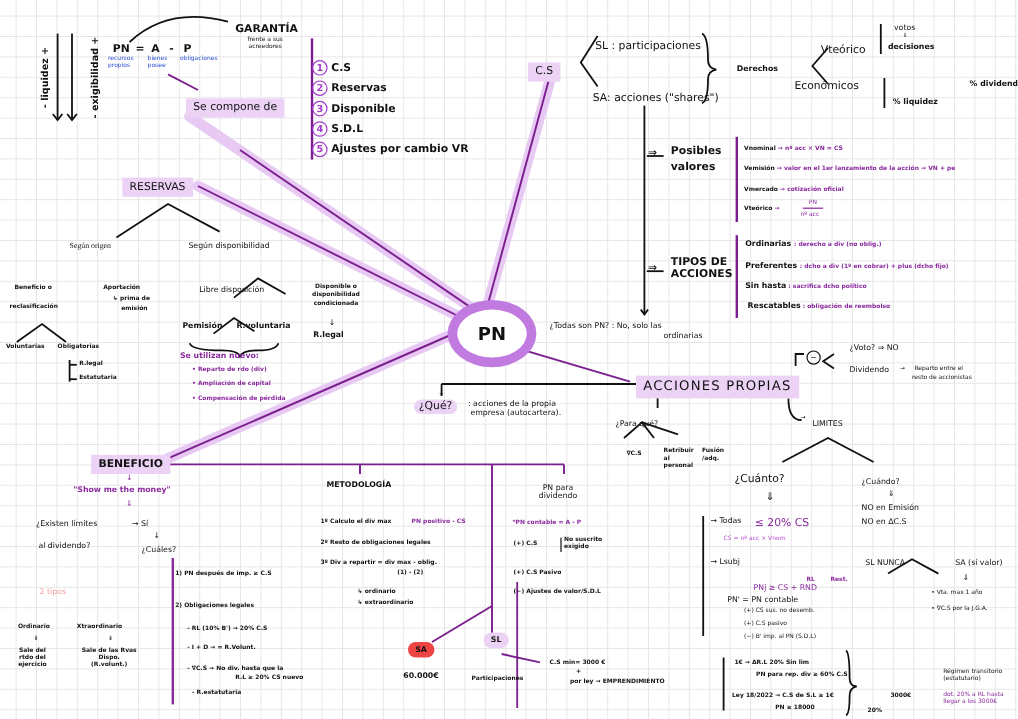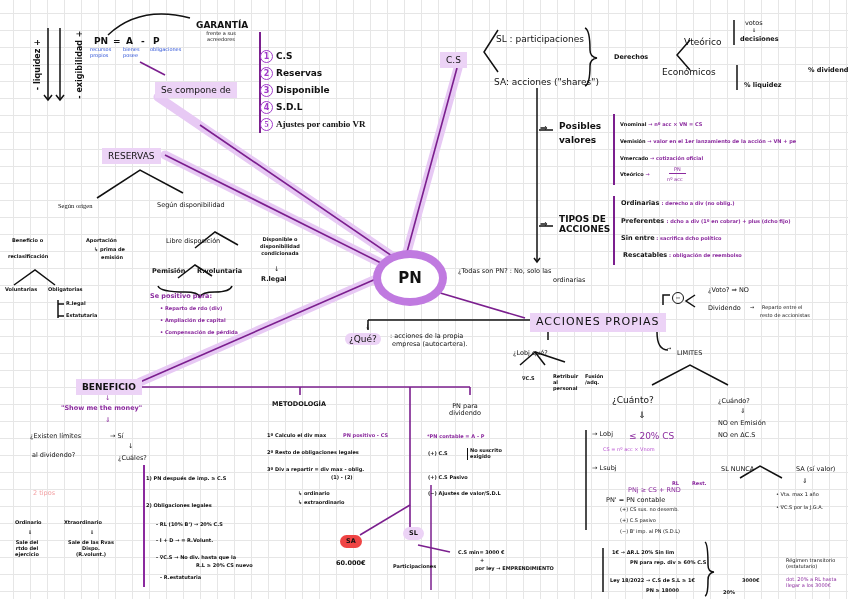--- a/index.html
+++ b/index.html
@@ -112,21 +112,21 @@
 <div class="t bl tiny" style="left:150px;top:47px;">obligaciones</div>
 <div class="t b md" style="left:196px;top:20px;">GARANTÍA</div>
 <div class="t tiny" style="left:196px;top:31px;width:50px;white-space:normal;text-align:center;">frente a sus acreedores</div>
 
 <div class="t hl md" style="left:155px;top:82px;">Se compone de</div>
 <div style="position:absolute;left:260px;top:50px;">
   <div class="t b md" style="left:0;top:0;"><span class="circ">1</span><span>C.S</span></div>
   <div class="t b md" style="left:0;top:17px;"><span class="circ">2</span><span>Reservas</span></div>
   <div class="t b md" style="left:0;top:34px;"><span class="circ">3</span><span>Disponible</span></div>
   <div class="t b md" style="left:0;top:51px;"><span class="circ">4</span><span>S.D.L</span></div>
-  <div class="t b md" style="left:0;top:68px;font-family:Liberation Serif, serif;"><span class="circ">5</span><span>Ajustes por cambio VR</span></div>
+  <div class="t b md" style="left:0;top:68px;"><span class="circ">5</span><span>Ajustes por cambio VR</span></div>
 </div>
 
 <div class="pn-node">PN</div>
 
 <div class="t hl md" style="left:440px;top:52px;">C.S</div>
 <div class="t md" style="left:496px;top:34px;">SL : participaciones</div>
 <div class="t md" style="left:494px;top:77px;">SA: acciones ("shares")</div>
 <div class="t sm" style="left:614px;top:54px;font-weight:bold;">Derechos</div>
 <div class="t md" style="left:684px;top:37px;">Vteórico</div>
 <div class="t sm" style="left:745px;top:20px;">votos</div>
@@ -142,21 +142,21 @@
 <div class="t tiny b" style="left:620px;top:139px;"><span>Vemisión</span> <span class="p">→ </span><span class="p">valor en el 1er lanzamiento de la acción → VN + pe</span></div>
 <div class="t tiny b" style="left:620px;top:156px;"><span>Vmercado</span> <span class="p">→ </span><span class="p">cotización oficial</span></div>
 <div class="t tiny b" style="left:620px;top:172px;"><span>Vteórico</span> <span class="p">→</span></div>
 <div class="t tiny p" style="left:669px;top:167px;border-bottom:1px solid #8b2a9e;padding:0 5px;">PN</div>
 <div class="t tiny p" style="left:667px;top:177px;">nº acc</div>
 
 <div class="t md b" style="left:540px;top:219px;">⇒</div>
 <div class="t b md" style="left:559px;top:214px;width:66px;white-space:normal;text-align:left;">TIPOS DE ACCIONES</div>
 <div class="t sm b" style="left:621px;top:200px;"><span>Ordinarias</span> <span class="p tiny">: </span><span class="p tiny">derecho a div (no oblig.)</span></div>
 <div class="t sm b" style="left:621px;top:218px;"><span>Preferentes</span> <span class="p tiny">: </span><span class="p tiny">dcho a div (1º en cobrar) + plus (dcho fijo)</span></div>
-<div class="t sm b" style="left:621px;top:235px;"><span>Sin entre</span><span class="p tiny"> : </span><span class="p tiny">sacrifica dcho político</span></div>
+<div class="t sm b" style="left:621px;top:235px;"><span>Sin hasta</span><span class="p tiny"> : </span><span class="p tiny">sacrifica dcho político</span></div>
 <div class="t sm b" style="left:623px;top:252px;"><span>Rescatables</span><span class="p tiny"> : </span><span class="p tiny">obligación de reembolso</span></div>
 <div class="t sm" style="left:458px;top:268px;">¿Todas son PN? : No, solo las</div>
 <div class="t sm" style="left:553px;top:277px;">ordinarias</div>
 
 <div class="t hl md" style="left:102px;top:148px;">RESERVAS</div>
 <div class="t sm" style="left:58px;top:202px;font-family:Liberation Serif, serif;">Según origen</div>
 <div class="t sm" style="left:157px;top:202px;">Según disponibilidad</div>
 <div class="t tiny b" style="left:12px;top:238px;">Beneficio o</div>
 <div class="t tiny b" style="left:8px;top:254px;">reclasificación</div>
 <div class="t tiny b" style="left:86px;top:238px;">Aportación</div>
@@ -165,45 +165,45 @@
 <div class="t tiny b" style="left:5px;top:287px;">Voluntarias</div>
 <div class="t tiny b" style="left:48px;top:287px;">Obligatorias</div>
 <div class="t tiny b" style="left:66px;top:301px;">R.legal</div>
 <div class="t tiny b" style="left:66px;top:313px;">Estatutaria</div>
 <div class="t sm" style="left:166px;top:238px;">Libre disposición</div>
 <div class="t tiny b" style="left:248px;top:236px;width:64px;white-space:normal;text-align:center;line-height:1.35;">Disponible o disponibilidad condicionada</div>
 <div class="t sm" style="left:274px;top:266px;">↓</div>
 <div class="t sm b" style="left:261px;top:276px;">R.legal</div>
 <div class="t sm b" style="left:152px;top:268px;">Pemisión</div>
 <div class="t sm b" style="left:197px;top:268px;">R.voluntaria</div>
-<div class="t sm b p" style="left:150px;top:293px;">Se positivo para:</div>
+<div class="t sm b p" style="left:150px;top:293px;">Se utilizan nuevo:</div>
 <div class="t tiny b p" style="left:160px;top:306px;">• <span>Reparto de rdo (div)</span></div>
 <div class="t tiny b p" style="left:160px;top:318px;">• <span>Ampliación de capital</span></div>
 <div class="t tiny b p" style="left:160px;top:330px;">• <span>Compensación de pérdida</span></div>
 
 <div class="t hl lg" style="left:530px;top:313px;letter-spacing:1px;">ACCIONES PROPIAS</div>
 <div class="t sm" style="left:365px;top:324px;">↓</div>
 <div class="t md" style="left:345px;top:333px;background:#ecd3f6;border-radius:8px;padding:1px 4px;">¿Qué?</div>
 <div class="t sm" style="left:390px;top:333px;">: acciones de la propia</div>
 <div class="t sm" style="left:392px;top:341px;">empresa (autocartera).</div>
-<div class="t sm" style="left:513px;top:350px;">¿Lobj qué?</div>
+<div class="t sm" style="left:513px;top:350px;">¿Para qué?</div>
 <div class="t tiny b" style="left:522px;top:376px;">∇C.S</div>
 <div class="t tiny b" style="left:553px;top:374px;width:20px;white-space:normal;">Retribuir al personal</div>
 <div class="t tiny b" style="left:585px;top:374px;width:22px;white-space:normal;">Fusión /adq.</div>
 <div class="t sm" style="left:672px;top:292px;width:10px;height:10px;border:1.3px solid #111;border-radius:50%;text-align:center;line-height:10px;">−</div>
 <div class="t sm" style="left:708px;top:287px;">¿Voto? ⇒ NO</div>
 <div class="t sm" style="left:708px;top:305px;">Dividendo</div>
 <div class="t tiny" style="left:750px;top:305px;">→</div>
 <div class="t tiny" style="left:762px;top:305px;">Reparto entre el</div>
 <div class="t tiny" style="left:760px;top:313px;">resto de accionistas</div>
 <div class="t tiny" style="left:667px;top:346px;">→</div>
 <div class="t sm" style="left:677px;top:350px;">LIMITES</div>
 <div class="t md" style="left:612px;top:395px;">¿Cuánto?</div>
 <div class="t md" style="left:638px;top:410px;">⇓</div>
-<div class="t sm" style="left:592px;top:431px;">→ <span>Lobj</span></div>
+<div class="t sm" style="left:592px;top:431px;">→ <span>Todas</span></div>
 <div class="t md p" style="left:629px;top:431px;">≤ 20% CS</div>
 <div class="t tiny pl" style="left:603px;top:447px;">CS = nº acc × Vnom</div>
 <div class="t sm" style="left:592px;top:465px;">→ <span>Lsubj</span></div>
 <div class="t sm p" style="left:628px;top:487px;">PNj ≥ CS + RND</div>
 <div class="t tiny p b" style="left:672px;top:481px;">RL</div>
 <div class="t tiny p b" style="left:692px;top:481px;">Rest.</div>
 <div class="t sm" style="left:606px;top:497px;">PN' = PN contable</div>
 <div class="t tiny" style="left:620px;top:507px;">(<span>+</span>) <span>CS sus. no desemb.</span></div>
 <div class="t tiny" style="left:620px;top:518px;">(<span>+</span>) <span>C.S pasivo</span></div>
 <div class="t tiny" style="left:620px;top:529px;">(<span>−</span>) <span>B' imp. al PN (S.D.L)</span></div>

